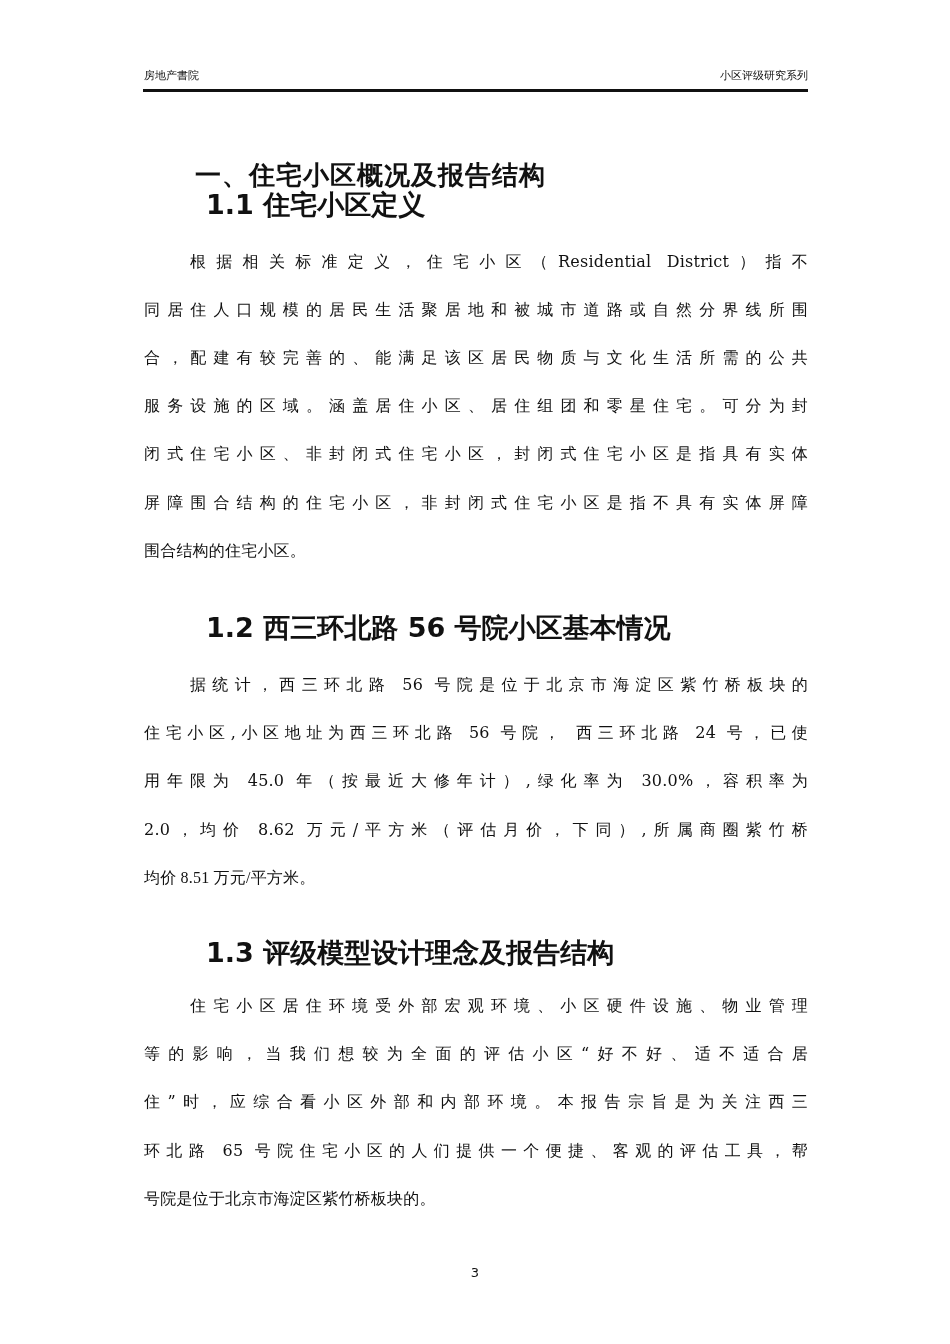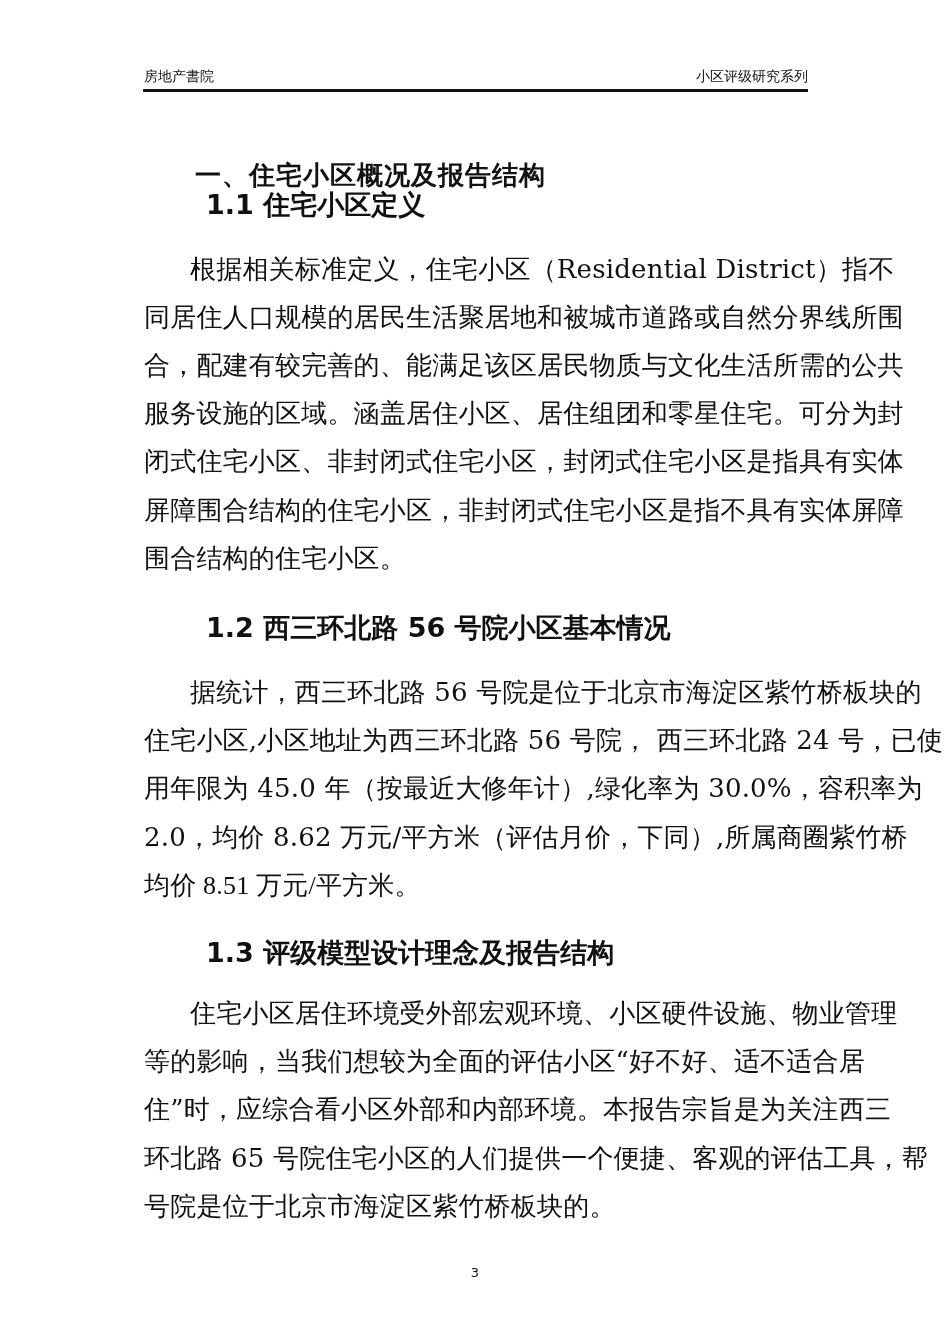--- a/index.html
+++ b/index.html
@@ -1,23 +1,23 @@
 <!DOCTYPE html>
 <html><head>
 <meta charset="utf-8">
 <style>
   html, body { margin:0; padding:0; background:#ffffff; }
   body { width:950px; height:1344px; position:relative; overflow:hidden; font-family:"DejaVu Serif", serif; color:#111; }
-  .hdr { position:absolute; top:68px; font-family:"DejaVu Sans", sans-serif; font-size:14px; color:#111; }
+  .hdr { position:absolute; top:68px; font-family:"DejaVu Sans", sans-serif; font-size:11px; color:#111; }
   .hdr-left { left:144px; }
   .hdr-right { right:142px; }
   .hdr-rule { position:absolute; left:143px; width:665px; top:89px; height:3px; background:#111; }
   .h1 { position:absolute; left:195px; top:124px; font-family:"DejaVu Sans", sans-serif; font-weight:bold; font-size:26px; letter-spacing:1px;margin-top:34px; }
   .h2 { position:absolute; left:206px; font-family:"DejaVu Sans", sans-serif; font-weight:bold; font-size:27px; }
-  .line { position:absolute; left:144px; width:664px; font-size:26px; white-space:nowrap; text-align:justify; text-align-last:justify; letter-spacing:0.2px; }
+  .line { position:absolute; left:144px; width:664px; font-size:16px; white-space:nowrap; text-align:justify; text-align-last:justify; letter-spacing:0.2px; }
   .line.first { left:190px; width:618px; }
   .line.last { text-align-last:left;font-family:Liberation Serif, serif; }
   .pnum { position:absolute; left:0; width:950px; top:1265px; text-align:center; font-family:"DejaVu Sans", sans-serif; font-size:13px; }
 </style>
 </head>
 <body>
 
 <div>
   <div class="hdr hdr-left">房地产書院</div>
   <div class="hdr hdr-right">小区评级研究系列</div>

